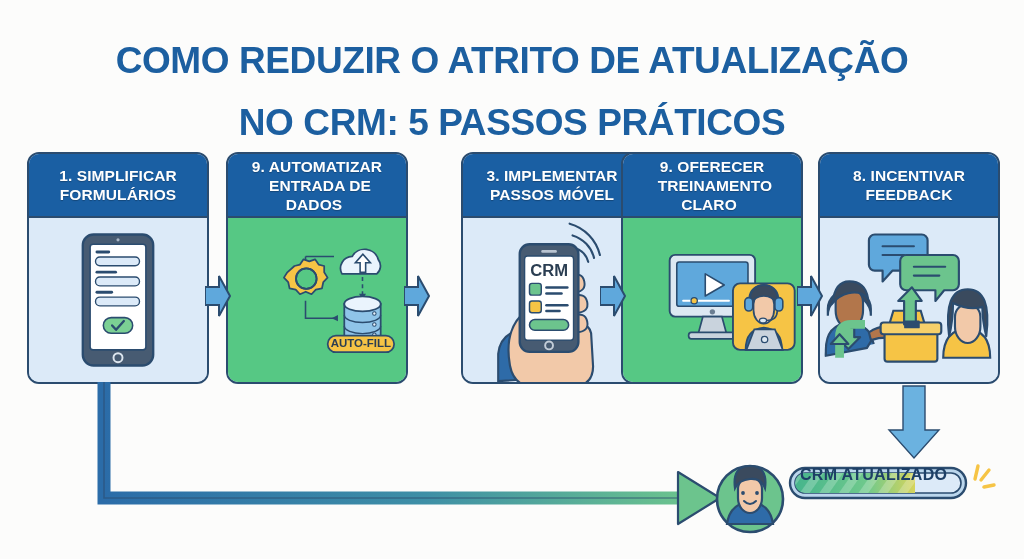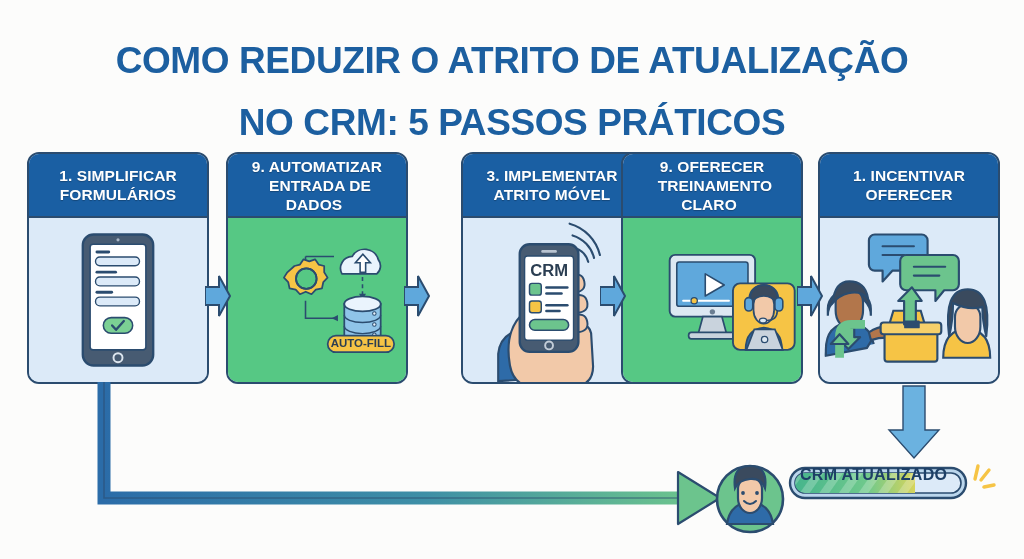--- a/index.html
+++ b/index.html
@@ -148,21 +148,21 @@
         <rect x="83" y="128" width="84" height="21" rx="10.5" fill="#F6C445" stroke="#2B4C6F" stroke-width="2.2"></rect>
         <text x="125" y="143" text-anchor="middle" font-family="Liberation Sans, sans-serif" font-size="14.5" font-weight="bold" fill="#2B3E52">AUTO-FILL</text>
       </svg>
     </div>
   </div>
 
   <div class="card" style="left:425px;top:152px;width:182px;height:232px;margin-left:36px;">
     <div class="card-head">
       <span>
         <span>3. IMPLEMENTAR</span><br>
-        <span>ATRITO MÓVEL</span>
+        <span>PASSOS MÓVEL</span>
       </span>
     </div>
     <div class="card-body blue">
       <svg viewBox="0 0 182 166">
 
         <g fill="none" stroke="#2B4C6F" stroke-width="2.2" stroke-linecap="round">
           <path d="M115 30 a20 20 0 0 1 13 14"></path>
           <path d="M112 17 a32 32 0 0 1 22 23"></path>
           <path d="M109 5 a44 44 0 0 1 31 32"></path>
         </g>
@@ -225,22 +225,22 @@
           <path d="M113 146 l10 -26 h26 l10 26 z" fill="#C9D3DD" stroke="#2B4C6F" stroke-width="2.2"></path>
           <circle cx="136" cy="133" r="4" fill="#DCE8F2" stroke="#2B4C6F" stroke-width="1.6"></circle>
         </g>
       </svg>
     </div>
   </div>
 
   <div class="card" style="left:818px;top:152px;width:182px;height:232px;">
     <div class="card-head">
       <span>
-        <span>1. INCENTIVAR</span><br>
-        <span>OFERECER</span>
+        <span>8. INCENTIVAR</span><br>
+        <span>FEEDBACK</span>
       </span>
     </div>
     <div class="card-body blue">
       <svg viewBox="0 0 182 166">
 
         <g>
           <path d="M56 16 h48 a6 6 0 0 1 6 6 v25 a6 6 0 0 1 -6 6 h-30 l-10 11 v-11 h-8 a6 6 0 0 1 -6 -6 v-25 a6 6 0 0 1 6 -6 z" fill="#5FA8DC" stroke="#2B4C6F" stroke-width="2.2" stroke-linejoin="round"></path>
           <path d="M64 28 h32 M64 37 h22" stroke="#2B4C6F" stroke-width="2.2" stroke-linecap="round"></path>
         </g>
         <g>

